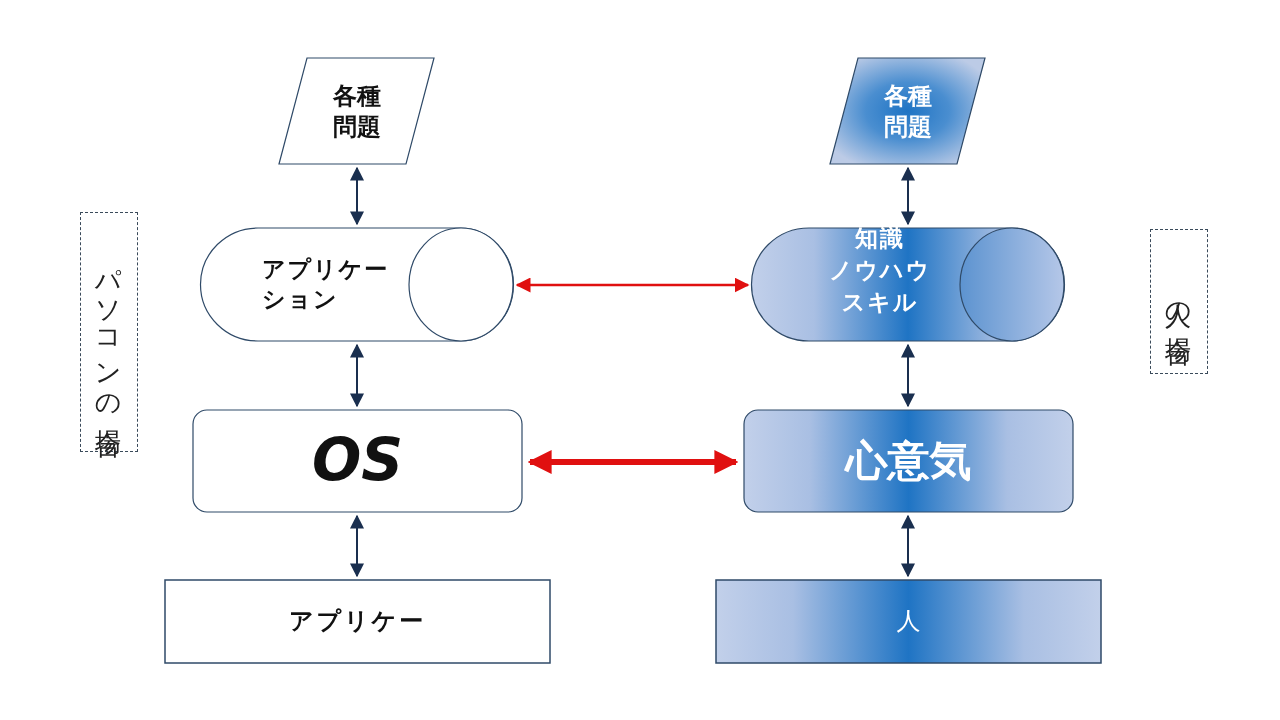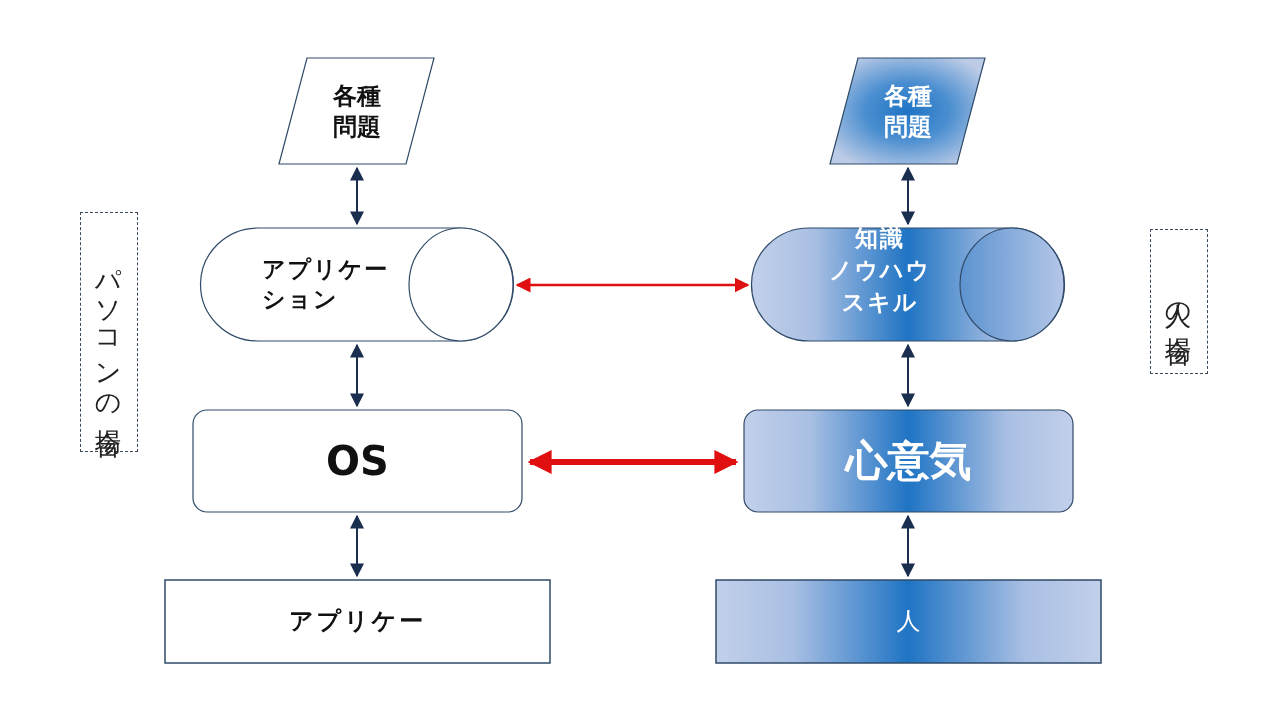--- a/index.html
+++ b/index.html
@@ -74,21 +74,21 @@
   <line x1="530" y1="462" x2="736" y2="462" stroke="#e01010" stroke-width="6" marker-start="url(#arb)" marker-end="url(#arb)"></line>
 </svg>
 
 <div class="side-label" style="left:80px; top:212px; width:56px; height:238px;">パソコンの場合</div>
 <div class="side-label" style="left:1150px; top:229px; width:56px; height:143px;">人の場合</div>
 
 <div class="label dark" style="left:300px; top:70px; width:114px; height:84px; font-size:24px; white-space:pre-line;">各種
 問題</div>
 <div class="label dark" style="left:240px; top:240px; width:180px; height:90px; font-size:23px; white-space:pre-line; justify-content:flex-start; text-align:left; padding-left:22px; letter-spacing:2px;">アプリケー
 ション</div>
-<div class="label dark" style="left:193px; top:410px; width:329px; height:102px; font-size:40px;">OS</div>
+<div class="label dark" style="left:193px; top:410px; width:329px; height:102px; font-size:58px;font-style:italic;">OS</div>
 <div class="label dark" style="left:165px; top:580px; width:385px; height:83px; font-size:24px; letter-spacing:3px;">アプリケー</div>
 
 <div class="label light" style="left:851px; top:70px; width:114px; height:84px; font-size:24px; white-space:pre-line;">各種
 問題</div>
 <div class="label light" style="left:790px; top:230px; width:180px; height:80px; font-size:23px; white-space:pre-line; letter-spacing:2px; line-height:1.4;">知識
 ノウハウ
 スキル</div>
 <div class="label light" style="left:744px; top:410px; width:329px; height:102px; font-size:42px;">心意気</div>
 <div class="label light" style="left:716px; top:580px; width:385px; height:83px; font-size:24px; font-weight:normal;">人</div>
 

